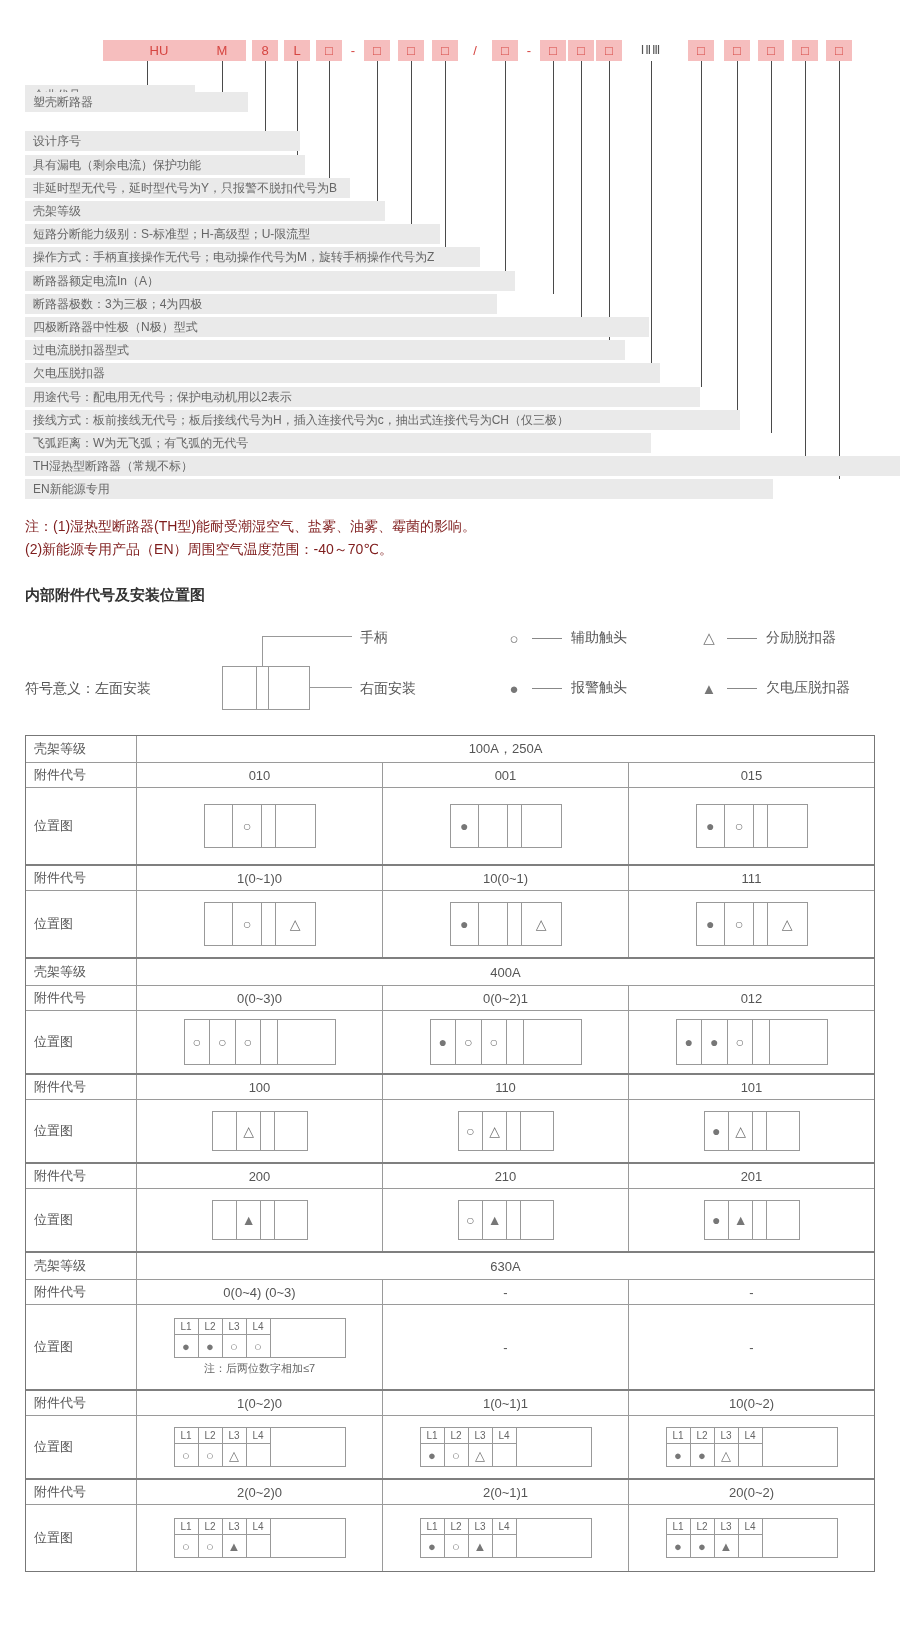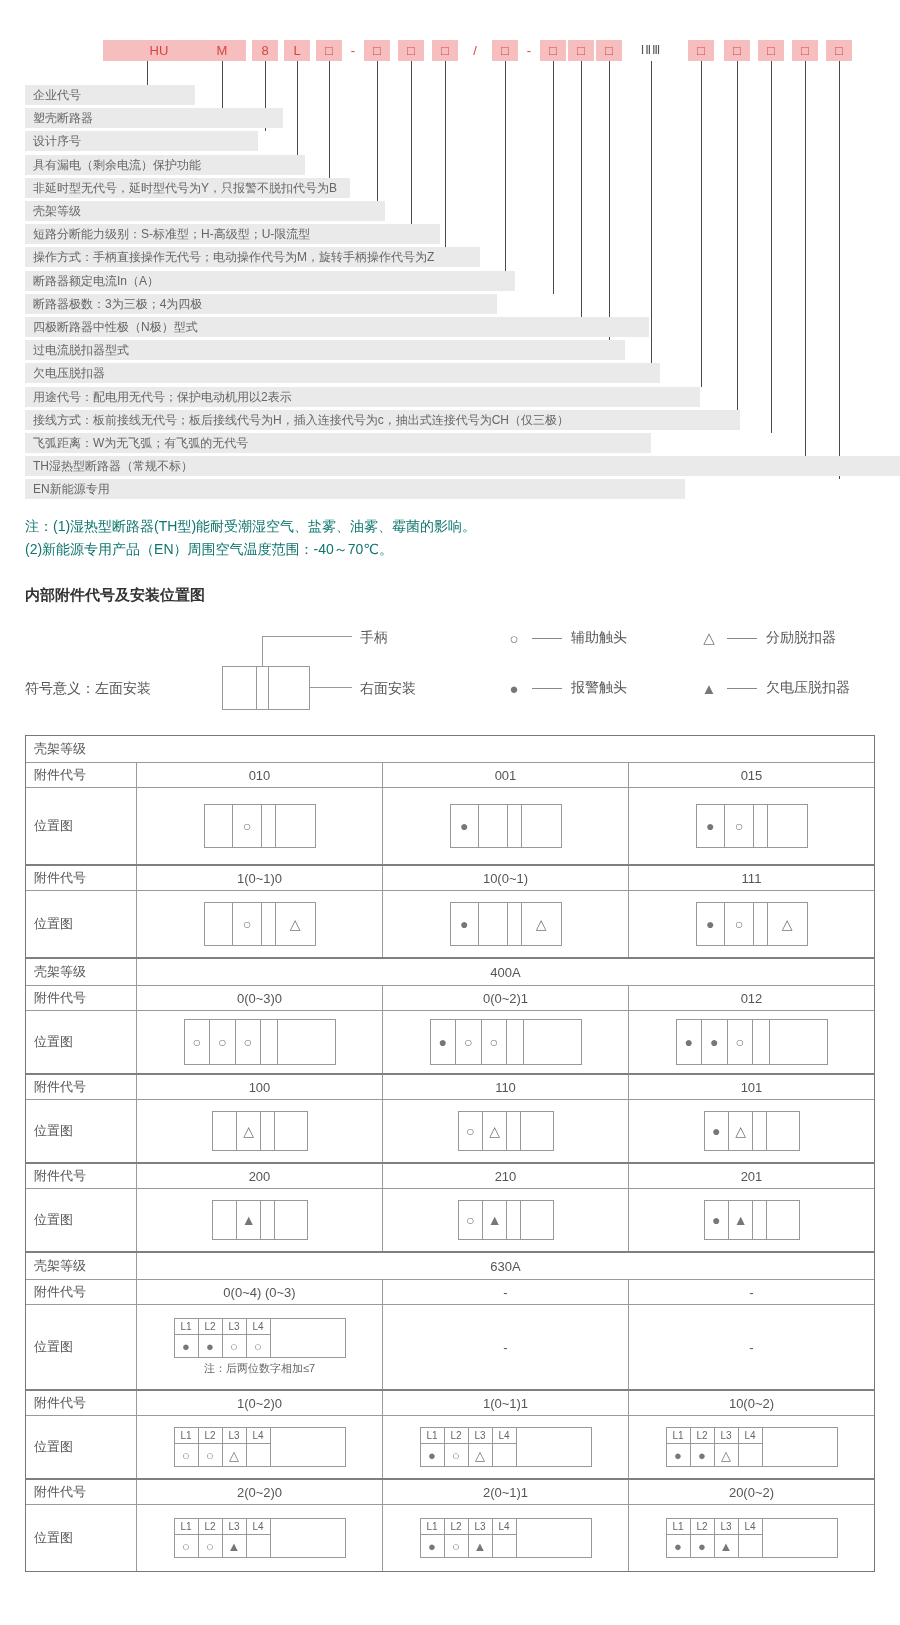--- a/index.html
+++ b/index.html
@@ -8,21 +8,21 @@
 
   
   .cbox { position:absolute; top:40px; height:21px; background:#F6BEBE; color:#D64541;
           font-size:13px; line-height:21px; text-align:center; box-sizing:border-box; }
   .csep { position:absolute; top:40px; height:21px; color:#D64541; font-size:13px; line-height:21px; text-align:center; }
   .cplain { position:absolute; top:40px; height:21px; color:#555; font-size:12px; line-height:21px; text-align:center; letter-spacing:1px; }
   .vline { position:absolute; top:61px; width:1px; background:#4a4a4a; }
   .lbl { position:absolute; left:25px; height:20px; background:#EAEAEA; color:#666; font-size:12px;
          line-height:20px; padding-left:8px; box-sizing:border-box; white-space:nowrap; overflow:hidden; }
 
-  .note { position:absolute; left:25px; font-size:14px; color:#0f766e; white-space:nowrap; }
+  .note { position:absolute; left:25px; font-size:14px; color:#7f1d1d; white-space:nowrap; }
   .sect-title { position:absolute; left:25px; font-size:15px; font-weight:bold; color:#333; }
 
   
   .legend { position:absolute; left:0; top:628px; width:900px; height:100px; }
   .leg-text { position:absolute; font-size:14px; color:#555; white-space:nowrap; }
   .leg-line-h { position:absolute; height:1px; background:#999; }
   .leg-line-v { position:absolute; width:1px; background:#999; }
   .leg-rect { position:absolute; left:222px; top:38px; width:88px; height:44px; border:1px solid #999;
               box-sizing:border-box; display:flex; background:#fff; }
   .leg-rect .lc { box-sizing:border-box; border-right:1px solid #999; height:100%; }
@@ -107,37 +107,37 @@
     <div class="vline" style="left:581px;height:256px"></div>
     <div class="vline" style="left:609px;height:279px"></div>
     <div class="vline" style="left:651px;height:302px"></div>
     <div class="vline" style="left:701px;height:326px"></div>
     <div class="vline" style="left:737px;height:349px"></div>
     <div class="vline" style="left:771px;height:372px"></div>
     <div class="vline" style="left:805px;height:395px"></div>
     <div class="vline" style="left:839px;height:418px"></div>
 
     <div class="lbl" style="top:85px;width:170px">企业代号</div>
-    <div class="lbl" style="top:108px;width:258px">塑壳断路器</div>
-    <div class="lbl" style="top:131px;width:233px">设计序号</div>
+    <div class="lbl" style="top:92px;width:223px">塑壳断路器</div>
+    <div class="lbl" style="top:131px;width:275px">设计序号</div>
     <div class="lbl" style="top:155px;width:280px">具有漏电（剩余电流）保护功能</div>
     <div class="lbl" style="top:178px;width:325px">非延时型无代号，延时型代号为Y，只报警不脱扣代号为B</div>
     <div class="lbl" style="top:201px;width:360px">壳架等级</div>
     <div class="lbl" style="top:224px;width:415px">短路分断能力级别：S-标准型；H-高级型；U-限流型</div>
     <div class="lbl" style="top:247px;width:455px">操作方式：手柄直接操作无代号；电动操作代号为M，旋转手柄操作代号为Z</div>
     <div class="lbl" style="top:271px;width:490px">断路器额定电流In（A）</div>
     <div class="lbl" style="top:294px;width:472px">断路器极数：3为三极；4为四极</div>
     <div class="lbl" style="top:317px;width:624px">四极断路器中性极（N极）型式</div>
     <div class="lbl" style="top:340px;width:600px">过电流脱扣器型式</div>
     <div class="lbl" style="top:363px;width:635px">欠电压脱扣器</div>
     <div class="lbl" style="top:387px;width:675px">用途代号：配电用无代号；保护电动机用以2表示</div>
     <div class="lbl" style="top:410px;width:715px">接线方式：板前接线无代号；板后接线代号为H，插入连接代号为c，抽出式连接代号为CH（仅三极）</div>
     <div class="lbl" style="top:433px;width:626px">飞弧距离：W为无飞弧；有飞弧的无代号</div>
     <div class="lbl" style="top:456px;width:889px">TH湿热型断路器（常规不标）</div>
-    <div class="lbl" style="top:479px;width:660px">EN新能源专用</div>
+    <div class="lbl" style="top:479px;width:748px">EN新能源专用</div>
   </div>
 
   <div class="note" style="top:518px">注：(1)湿热型断路器(TH型)能耐受潮湿空气、盐雾、油雾、霉菌的影响。</div>
   <div class="note" style="top:541px">(2)新能源专用产品（EN）周围空气温度范围：-40～70℃。</div>
 
   <div class="sect-title" style="top:586px">内部附件代号及安装位置图</div>
 
   <div class="legend">
     <div class="leg-text" style="left:25px;top:52px">符号意义：左面安装</div>
     <div class="leg-rect">
@@ -170,20 +170,21 @@
       <span class="sym">▲</span>
       <span class="dash"></span>
       <span>欠电压脱扣器</span>
     </div>
   </div>
 
   <div class="tbl">
 
     <div class="trow h26">
       <div class="th">壳架等级</div>
+      <div class="td">100A，250A</div>
     </div>
 
     <div class="trow h24">
       <div class="th">附件代号</div>
       <div class="td">010</div>
       <div class="td">001</div>
       <div class="td">015</div>
     </div>
 
     <div class="trow h76">

